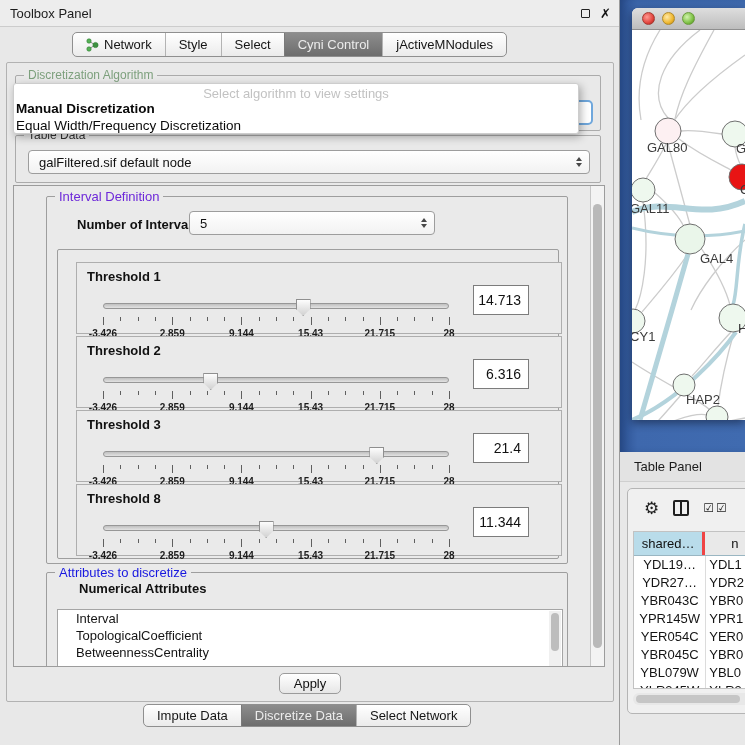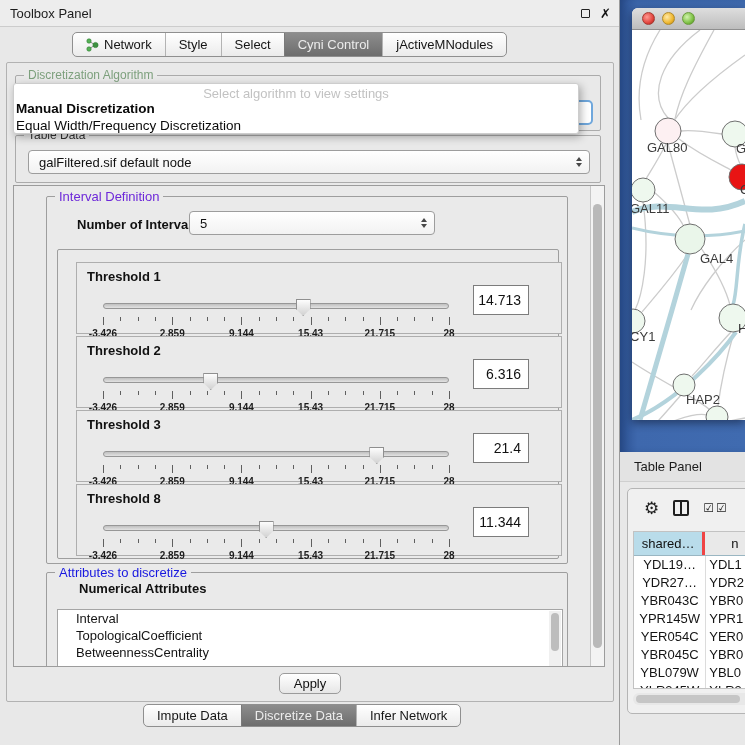--- a/index.html
+++ b/index.html
@@ -365,21 +365,21 @@
     </div>
 
     <div class="seg-group" id="bottom-tabs">
       <div class="seg">
         <span>Impute Data</span>
       </div>
       <div class="seg selected">
         <span>Discretize Data</span>
       </div>
       <div class="seg">
-        <span>Infer Network</span>
+        <span>Select Network</span>
       </div>
     </div>
   </div>
 
   <div id="right-lower-bg"></div>
   <div id="desktop"></div>
 
   <div id="net-window">
     <div id="net-titlebar">
       <span class="light red"></span>

